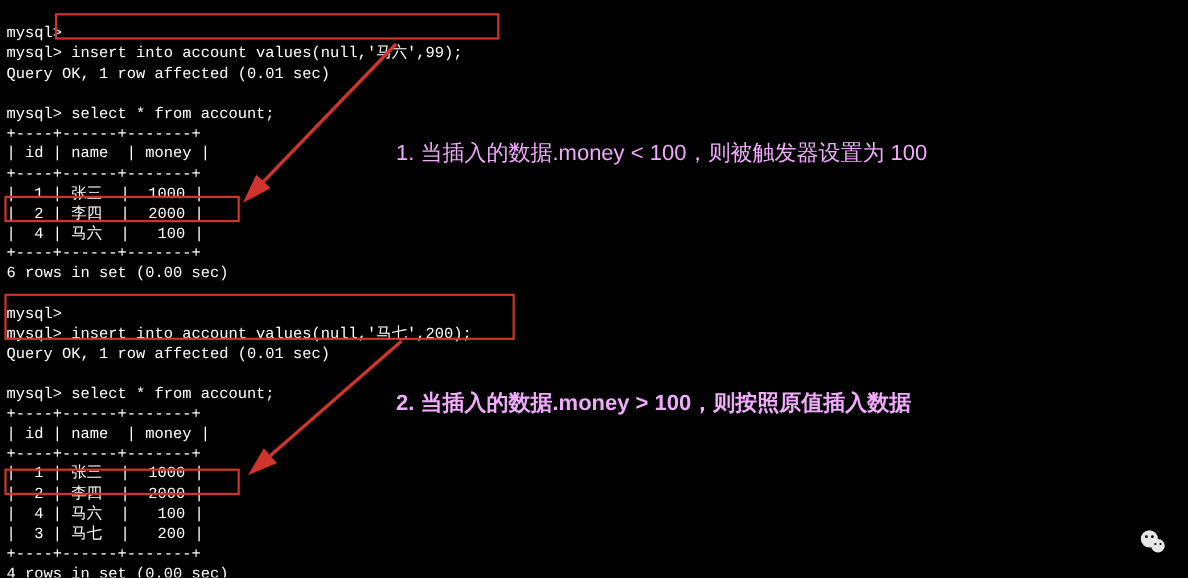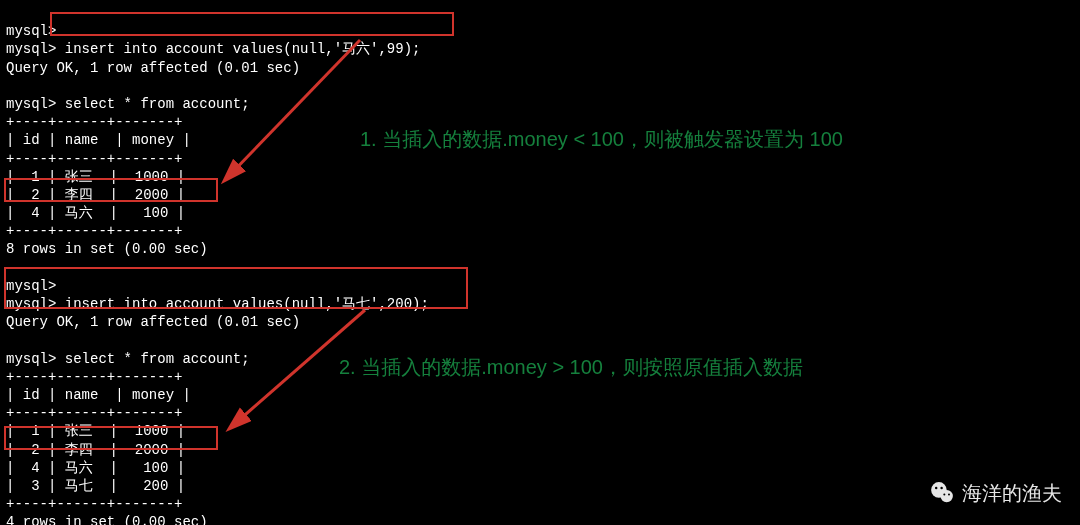--- a/index.html
+++ b/index.html
@@ -19,21 +19,21 @@
     padding: 4px 6px;
     white-space: pre;
   }
   .red-box {
     position: absolute;
     border: 2px solid #d0342c;
     background: transparent;
   }
   .annotation {
     position: absolute;
-    color: #15803d;
+    color: #f0abfc;
     font-family: "Microsoft YaHei", sans-serif;
     font-size: 20px;
     white-space: nowrap;
   }
   .arrow {
     position: absolute;
   }
   .watermark {
     position: absolute;
     right: 18px;
@@ -60,21 +60,21 @@
 <span>Query OK, 1 row affected (0.01 sec)</span>
 <span></span>
 <span>mysql&gt; select * from account;</span>
 <span>+----+------+-------+</span>
 <span>| id | name  | money |</span>
 <span>+----+------+-------+</span>
 <span>|  1 | 张三  |  1000 |</span>
 <span>|  2 | 李四  |  2000 |</span>
 <span>|  4 | 马六  |   100 |</span>
 <span>+----+------+-------+</span>
-<span>8 rows in set (0.00 sec)</span>
+<span>6 rows in set (0.00 sec)</span>
 <span></span>
 <span>mysql&gt;</span>
 <span>mysql&gt; insert into account values(null,'马七',200);</span>
 <span>Query OK, 1 row affected (0.01 sec)</span>
 <span></span>
 <span>mysql&gt; select * from account;</span>
 <span>+----+------+-------+</span>
 <span>| id | name  | money |</span>
 <span>+----+------+-------+</span>
 <span>|  1 | 张三  |  1000 |</span>
@@ -104,25 +104,24 @@
 <svg class="arrow" style="top:300px;left:215px;width:160px;height:140px;">
   <defs>
     <marker id="ah2" markerWidth="10" markerHeight="10" refX="7" refY="3" orient="auto">
       <path d="M0,0 L0,6 L9,3 z" fill="#d0342c"></path>
     </marker>
   </defs>
   <line x1="150" y1="10" x2="15" y2="128" stroke="#d0342c" stroke-width="3" marker-end="url(#ah2)"></line>
 </svg>
 
 <div class="annotation" style="top:126px;left:360px;">1. 当插入的数据.money &lt; 100，则被触发器设置为 100</div>
-<div class="annotation" style="top:354px;left:339px;">2. 当插入的数据.money &gt; 100，则按照原值插入数据</div>
+<div class="annotation" style="top:354px;left:360px;font-weight:bold;">2. 当插入的数据.money &gt; 100，则按照原值插入数据</div>
 
 <div class="watermark">
   <svg class="wechat-icon" viewBox="0 0 36 36">
     <circle cx="14" cy="14" r="10" fill="#fff"></circle>
     <circle cx="24" cy="22" r="8" fill="#fff"></circle>
     <circle cx="10.5" cy="11.5" r="1.6" fill="#000"></circle>
     <circle cx="17.5" cy="11.5" r="1.6" fill="#000"></circle>
     <circle cx="21" cy="20" r="1.3" fill="#000"></circle>
     <circle cx="27" cy="20" r="1.3" fill="#000"></circle>
   </svg>
-  <span>海洋的渔夫</span>
 </div>
 
 </body></html>

